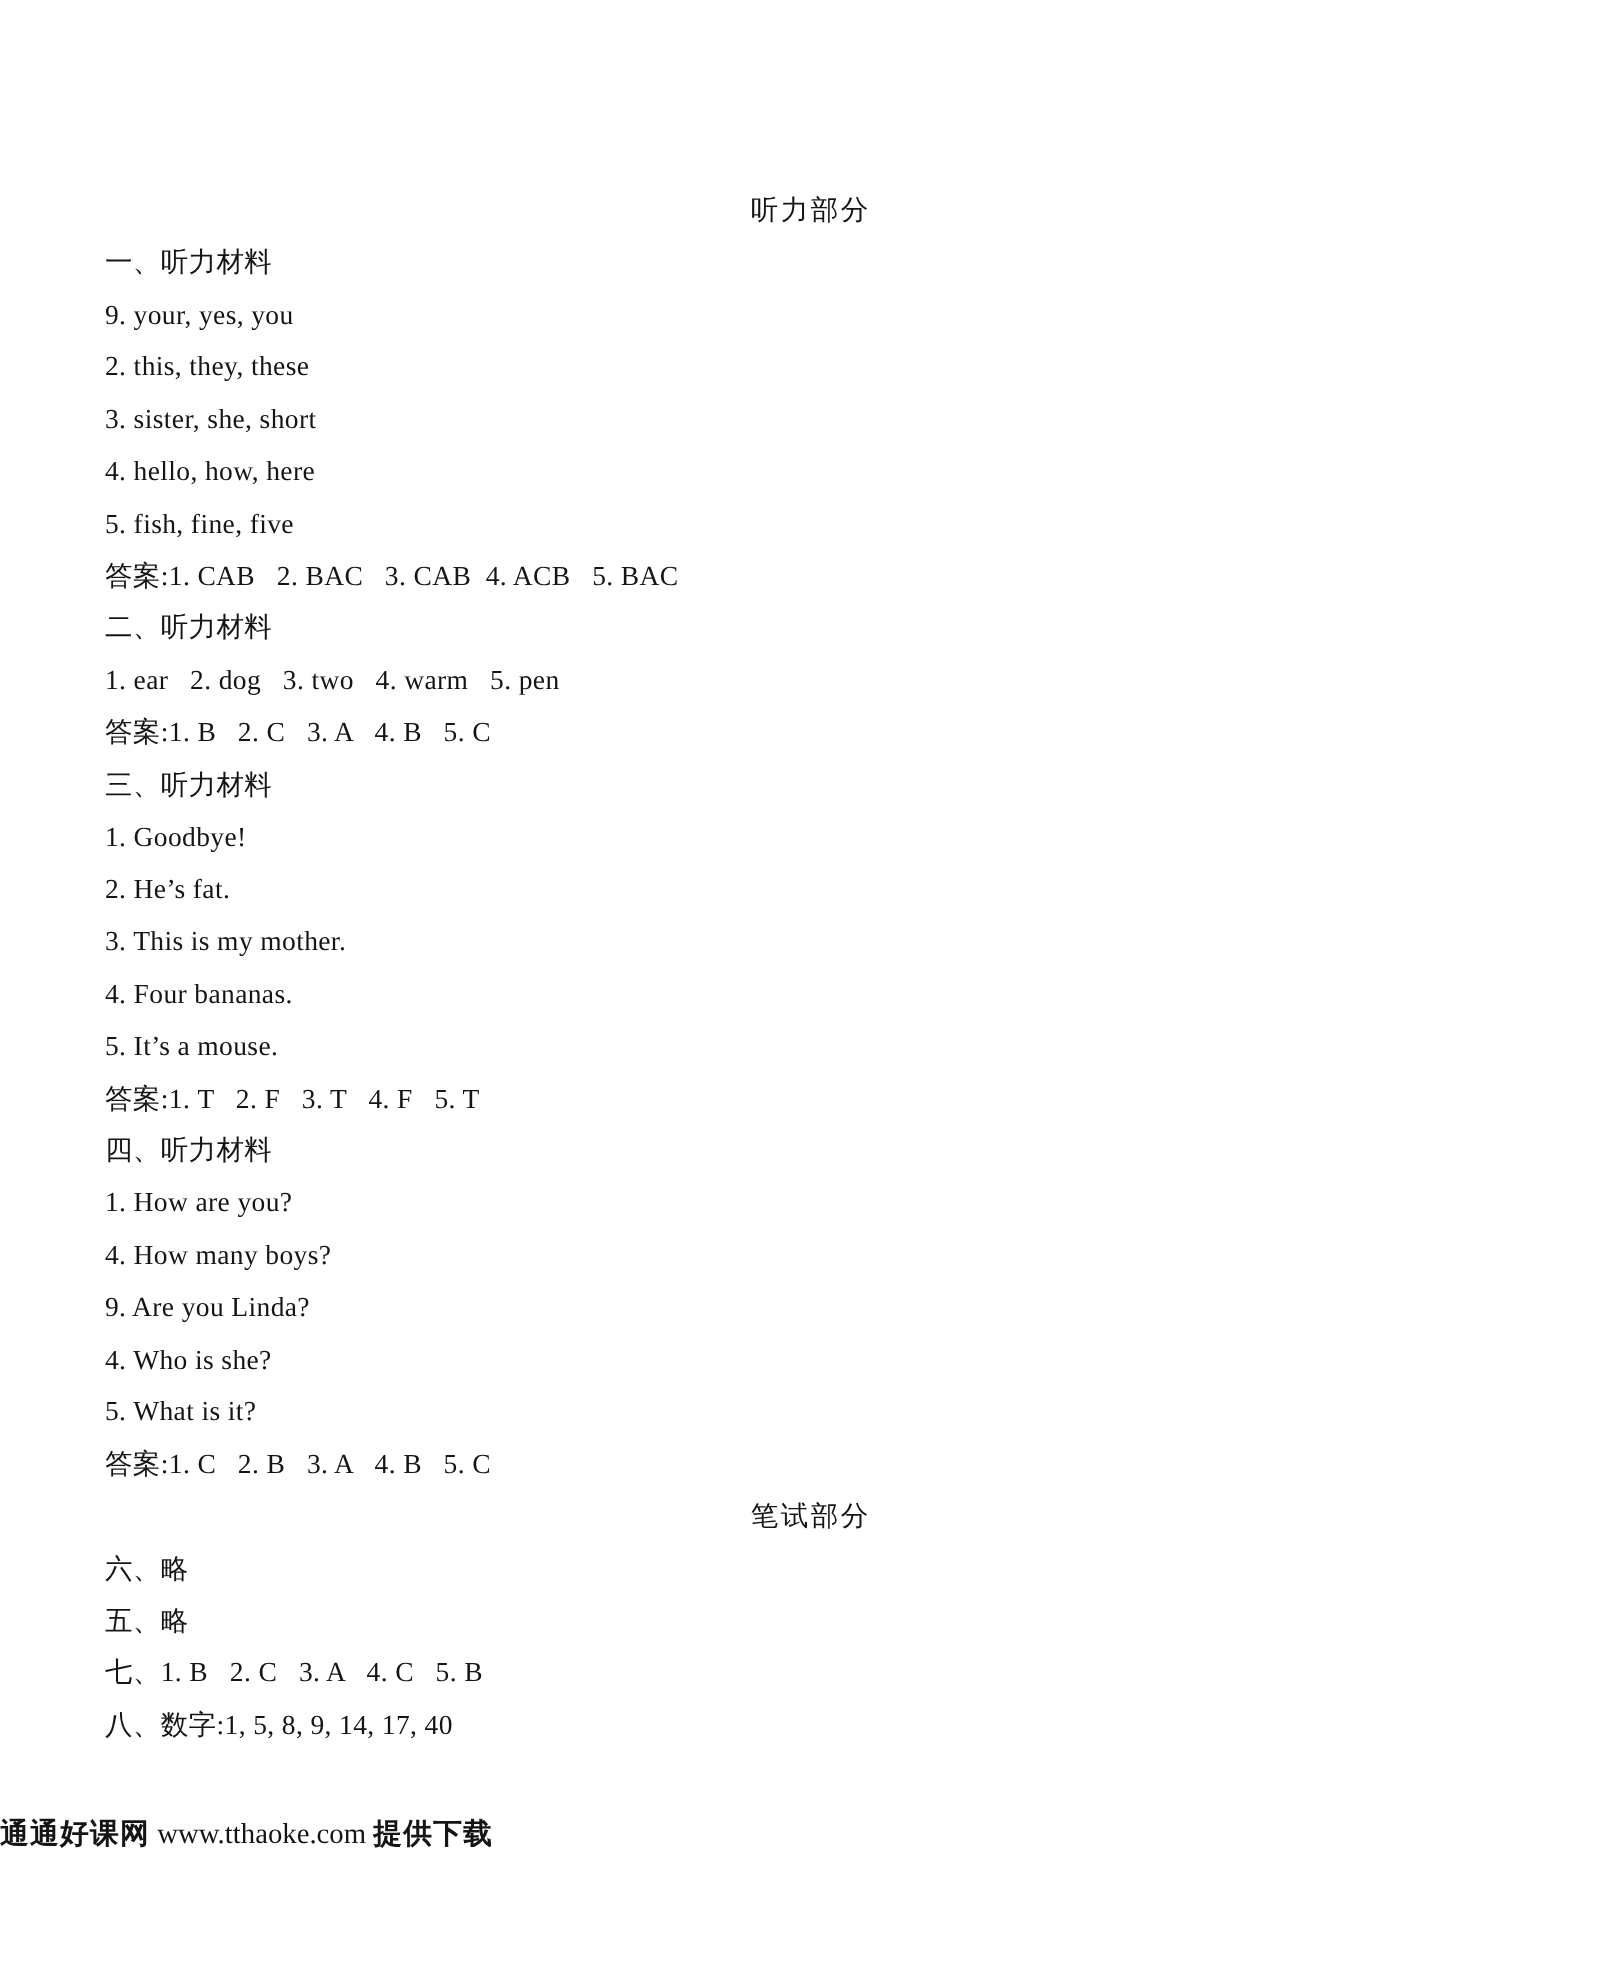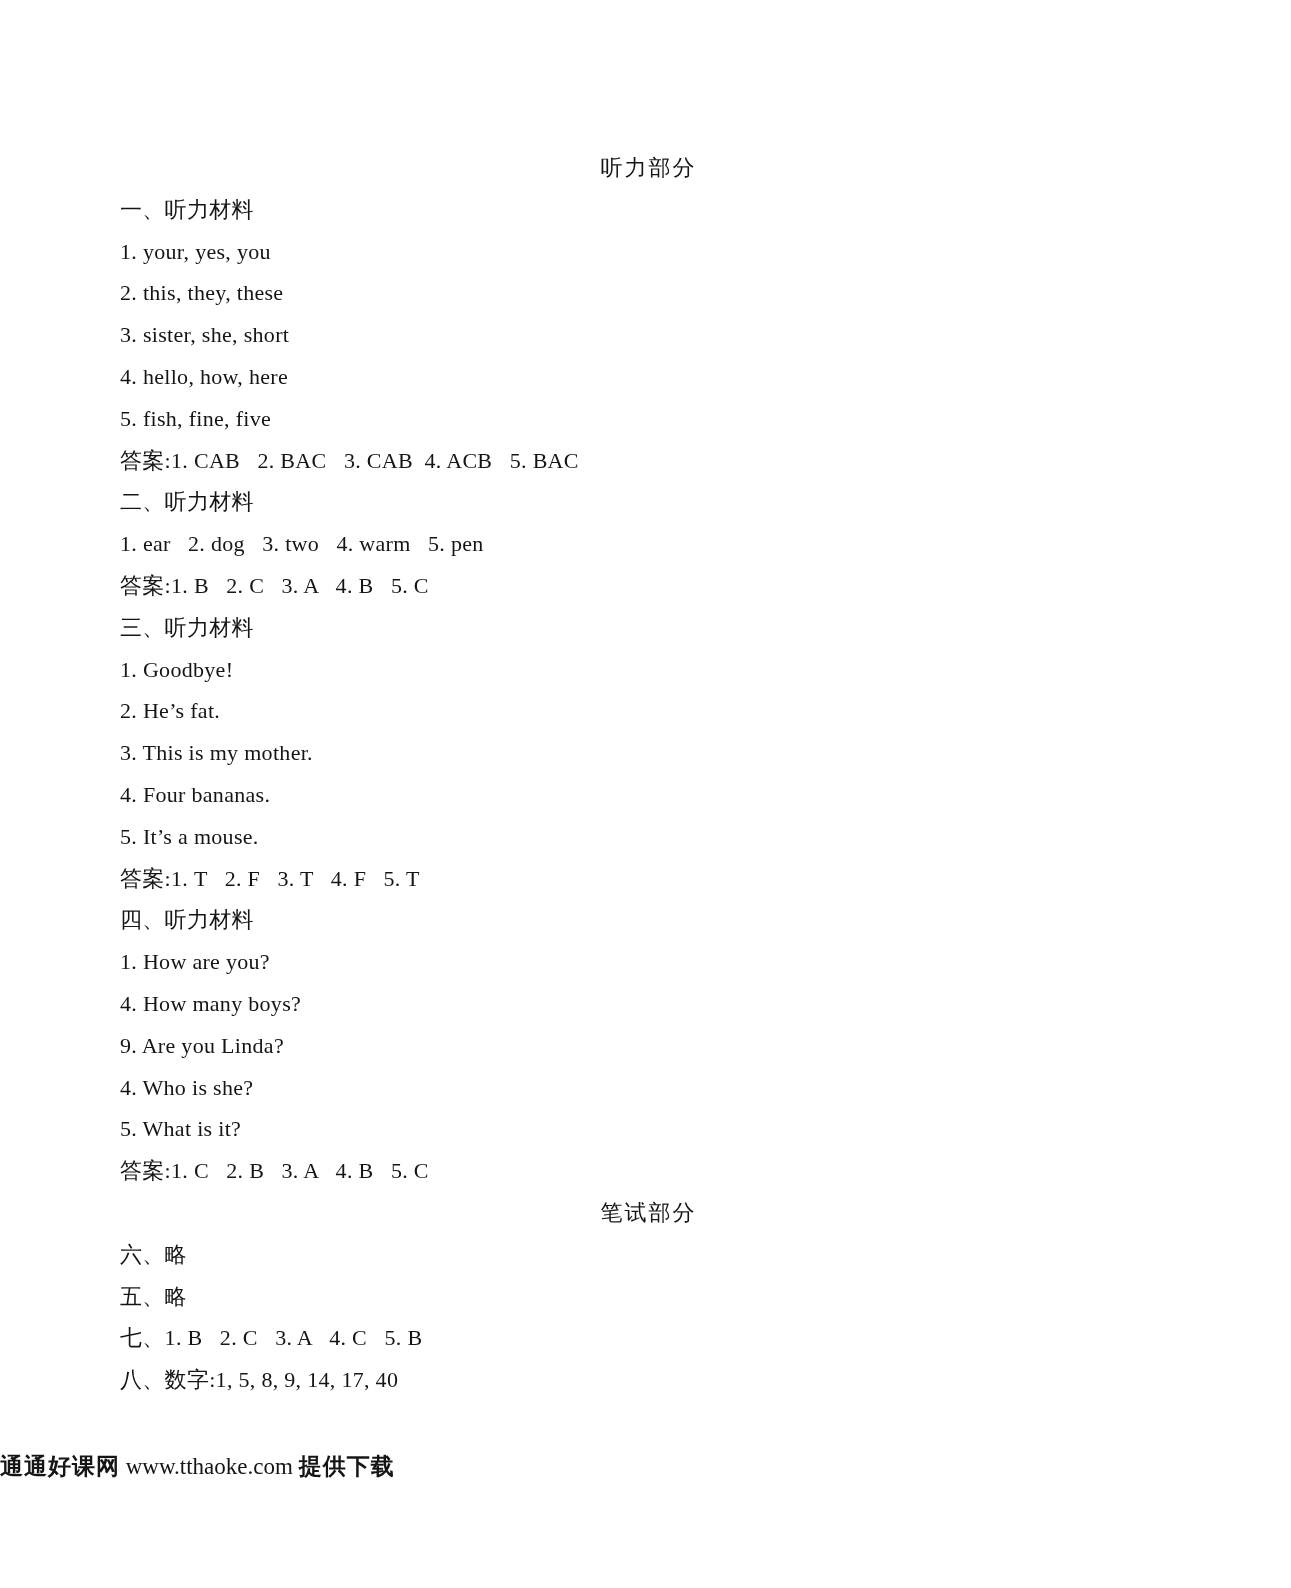--- a/index.html
+++ b/index.html
@@ -20,21 +20,21 @@
   }
   .content {
     position: absolute;
     top: 147px;
     left: 0;
     width: 100%;
   }
   .doc-line {
     font-size: 22px;
     line-height: 41.8px;
-    padding-left: 120px;
+    padding-left: 84px;
     white-space: pre;
     letter-spacing: 0.3px;
   }
   .doc-line.center {
     padding-left: 6px;
     text-align: center;
     letter-spacing: 2px;
   }
   .footer {
     position: absolute;
@@ -55,21 +55,21 @@
   }
 </style>
 </head>
 <body>
 
 <div class="page">
   <div class="content">
     <div class="doc-line center">听力部分</div>
     <div>
         <div class="doc-line">一、听力材料</div>
-        <div class="doc-line">1. your, yes, you</div>
+        <div class="doc-line">9. your, yes, you</div>
         <div class="doc-line">2. this, they, these</div>
         <div class="doc-line">3. sister, she, short</div>
         <div class="doc-line">4. hello, how, here</div>
         <div class="doc-line">5. fish, fine, five</div>
         <div class="doc-line">答案:1. CAB   2. BAC   3. CAB  4. ACB   5. BAC</div>
         <div class="doc-line">二、听力材料</div>
         <div class="doc-line">1. ear   2. dog   3. two   4. warm   5. pen</div>
         <div class="doc-line">答案:1. B   2. C   3. A   4. B   5. C</div>
         <div class="doc-line">三、听力材料</div>
         <div class="doc-line">1. Goodbye!</div>

